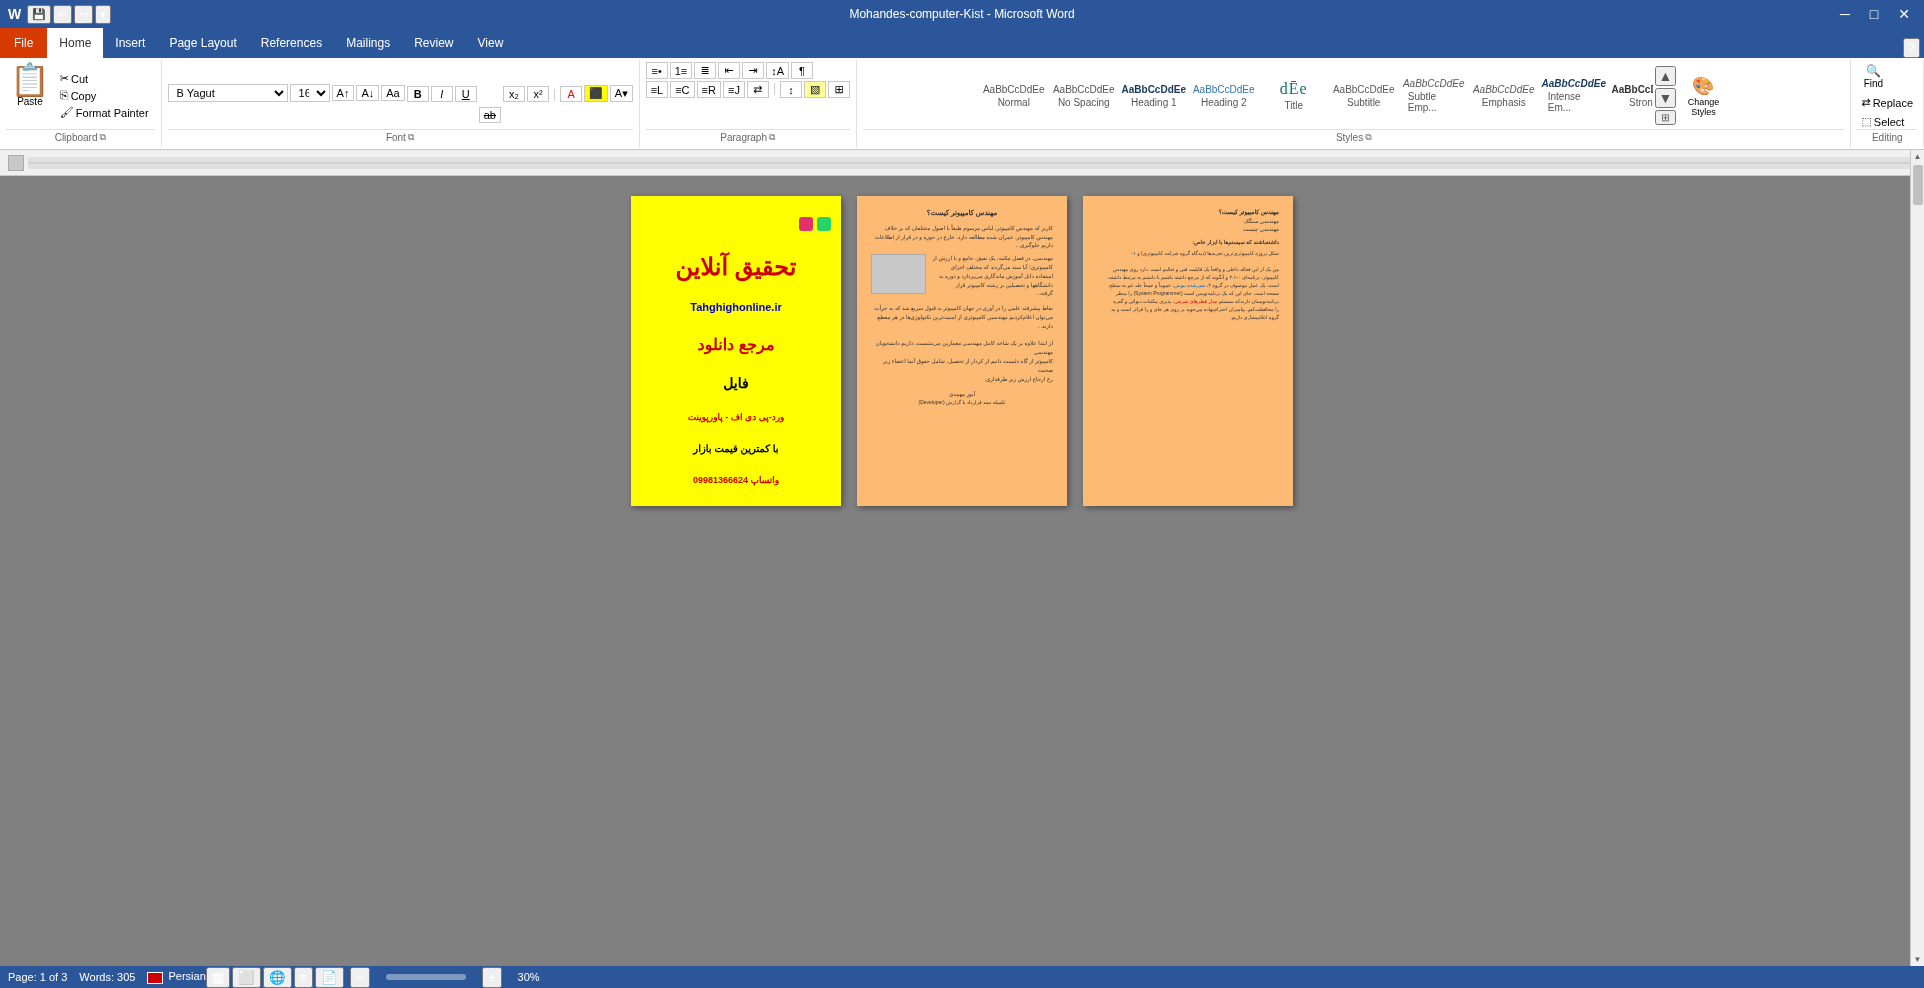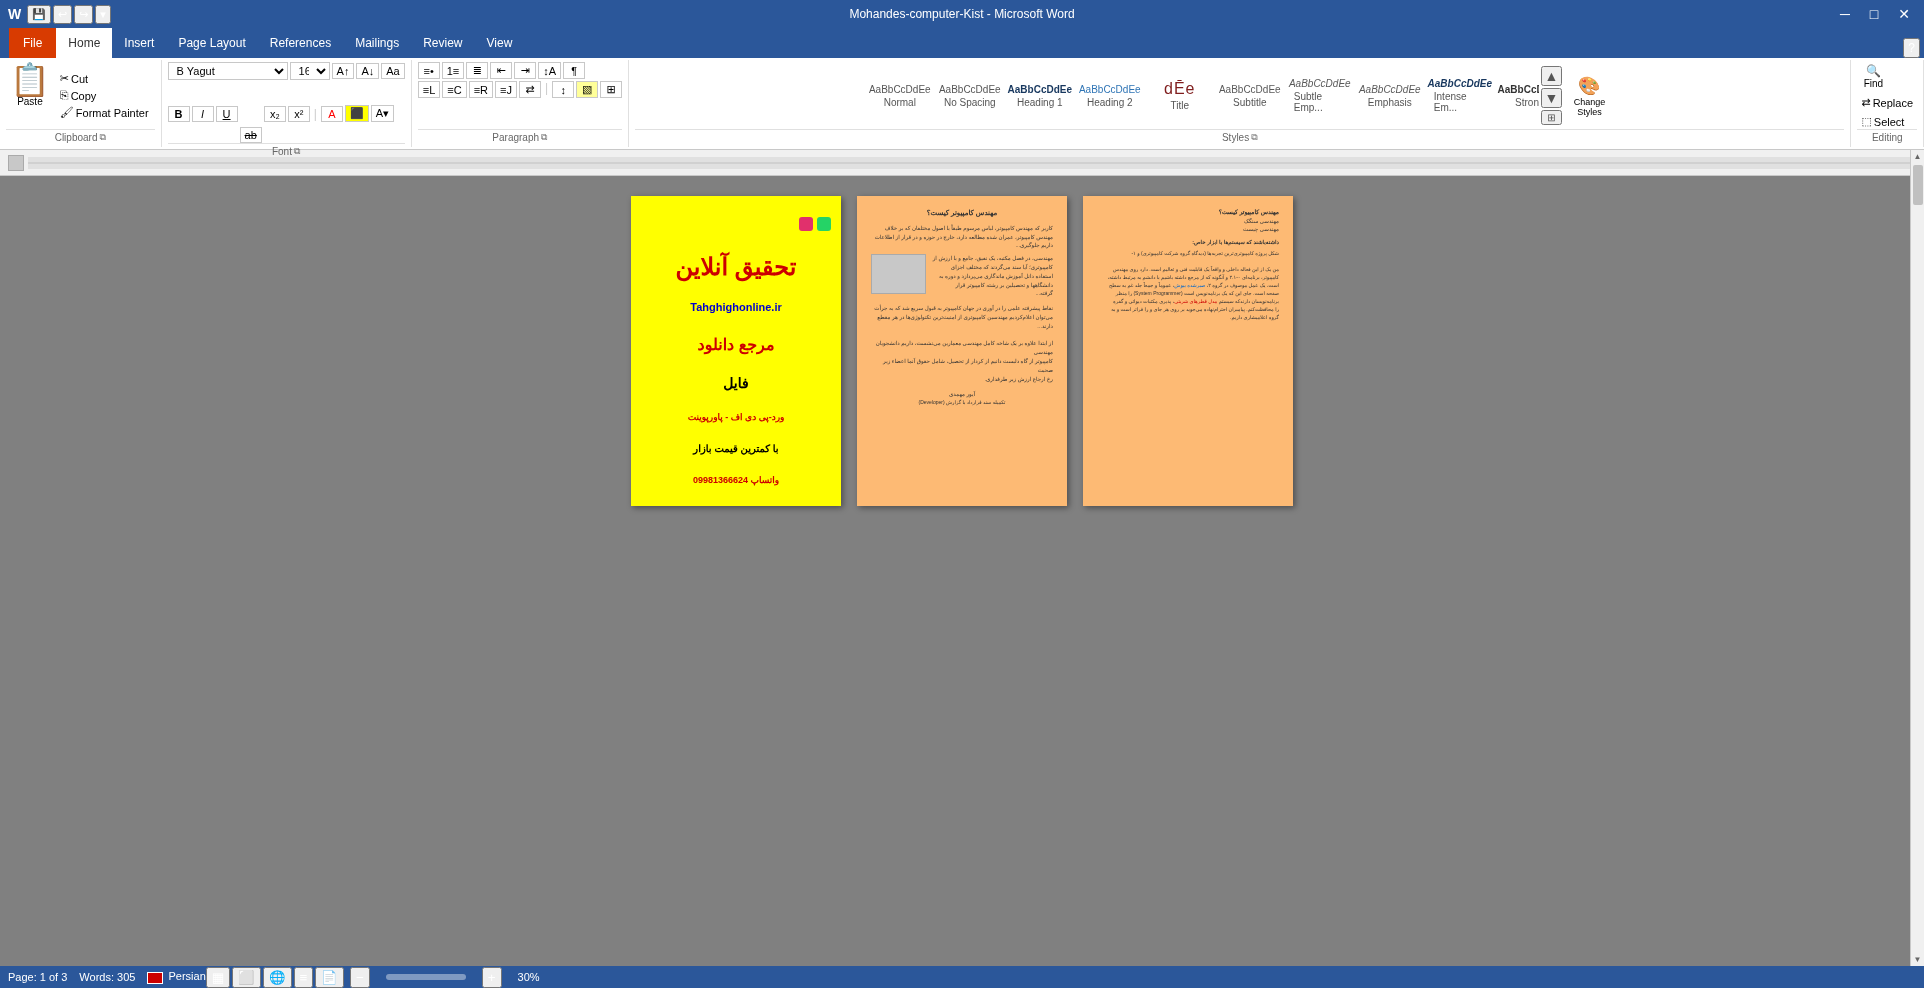--- a/index.html
+++ b/index.html
@@ -21,21 +21,21 @@
 
     
     .quick-bar { display: flex; align-items: center; gap: 2px; }
     .quick-btn { color: white; font-size: 11px; padding: 1px 3px; cursor: pointer; }
 
     
     .ribbon-tabs {
       background: #2b579a;
       display: flex;
       align-items: flex-end;
-      padding-left: 9px;
+      padding-left: 0;
       height: 30px;
     }
     .ribbon-tab {
       padding: 4px 12px 4px;
       cursor: pointer;
       color: white;
       font-size: 12px;
       height: 100%;
       display: flex;
       align-items: center;
@@ -85,21 +85,21 @@
       border-radius: 2px;
       min-width: 32px;
     }
     .ribbon-btn-sm {
       display: flex; align-items: center; gap: 2px;
       padding: 1px 4px; cursor: pointer; border-radius: 2px;
       font-size: 11px;
     }
 
     
-    .font-group { display: flex; flex-direction: column; gap: 2px; }
+    .font-group { display: flex; flex-direction: row; gap: 2px; }
     .font-row { display: flex; align-items: center; gap: 2px; }
     .font-select {
       border: 1px solid #c8c8c8;
       padding: 1px 4px;
       font-size: 11px;
       background: white;
       cursor: pointer;
       min-width: 120px;
     }
     .font-size-select {
@@ -398,21 +398,21 @@
           <span style="font-size:10px;color:#17375e;font-weight:bold;">AaBbCcDdEe</span>
           <span class="style-label">Heading 1</span>
         </div>
 
         <div class="style-item">
           <span style="font-size:10px;color:#2e74b5;">AaBbCcDdEe</span>
           <span class="style-label">Heading 2</span>
         </div>
 
         <div class="style-item">
-          <span style="font-size:16px;color:#7f1d1d;font-family:Liberation Sans, sans-serif;letter-spacing:1px;">dĒe</span>
+          <span style="font-size:16px;color:#0f766e;font-family:Liberation Serif, serif;letter-spacing:1px;">dĒe</span>
           <span class="style-label">Title</span>
         </div>
 
         <div class="style-item">
           <span style="font-size:10px;color:#595959;">AaBbCcDdEe</span>
           <span class="style-label">Subtitle</span>
         </div>
 
         <div class="style-item">
           <span style="font-size:10px;color:#595959;font-style:italic;">AaBbCcDdEe</span>

